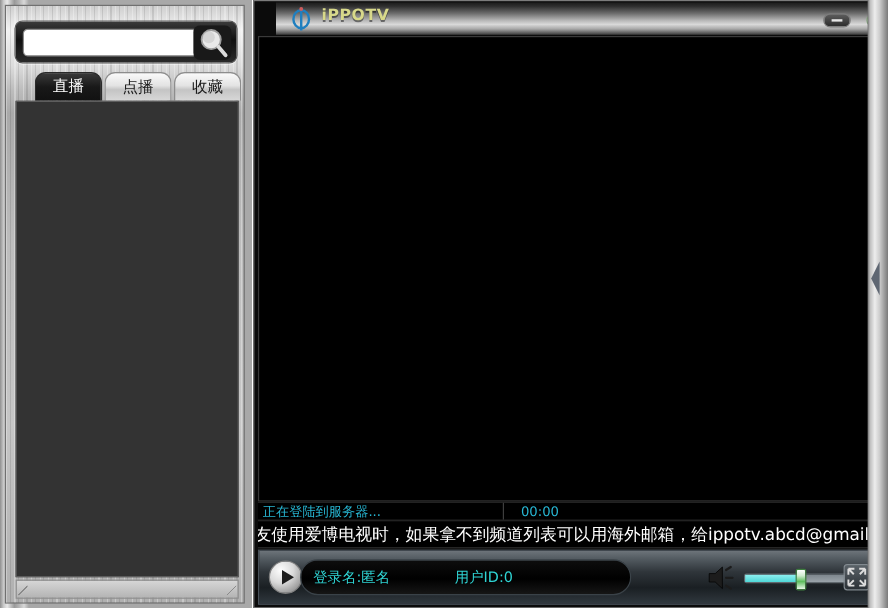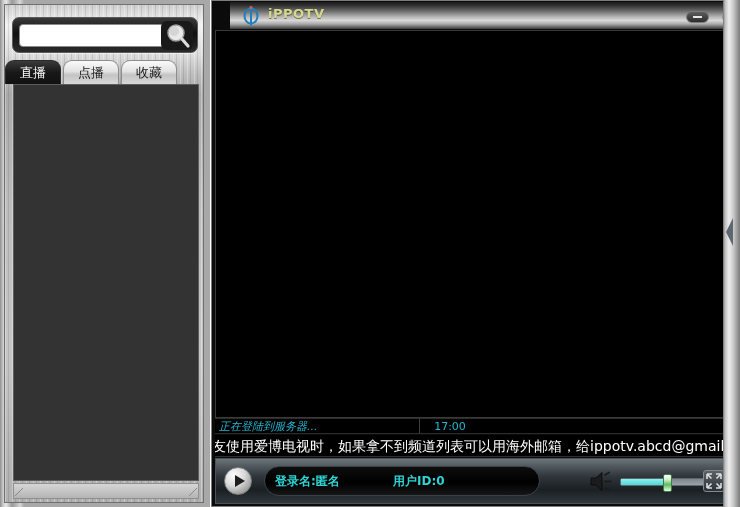--- a/index.html
+++ b/index.html
@@ -86,21 +86,21 @@
   #search-btn {
     position: absolute;
     right: 4px; top: 3px;
     width: 32px; height: 29px;
     cursor: pointer;
   }
 
   
   #tabs {
     position: absolute;
-    left: 0; top: 55px;
+    left: 24px; top: 55px;
     width: 186px;
     height: 24px;
     display: flex;
     gap: 2px;
   }
   .tab {
     position: relative;
     width: 56px;
     height: 24px;
     border-top-left-radius: 9px;
@@ -264,21 +264,21 @@
     color: #27b7d4;
     font-size: 11px;
     line-height: 15px;
     font-family: "DejaVu Sans", "Liberation Sans", sans-serif;
     white-space: nowrap;
     overflow: hidden;
     box-sizing: border-box;
     border-right: 1px solid #3e3e3e;
     padding: 0 4px;
   }
-  #st-server { width: 205px; font-style: italic; }
+  #st-server { width: 205px; }
   #st-buffer { width: 120px; text-align: center; }
   #st-speed  { width: 130px; text-align: center; }
   #st-time   { width: 60px; text-align: center; border-right: none; }
 
   
   #marquee {
     position: absolute;
     left: 3px; top: 434px;
     width: 515px;
     height: 22px;
@@ -323,29 +323,28 @@
     content: "";
     position: absolute;
     left: 10px; top: 7px;
     width: 0; height: 0;
     border-left: 10px solid #1d1d1d;
     border-top: 6px solid transparent;
     border-bottom: 6px solid transparent;
   }
   #login-field {
     position: absolute;
-    left: 48px; top: 7px;
+    left: 34px; top: 7px;
     width: 276px;
     height: 30px;
     border-radius: 15px;
     background: linear-gradient(to bottom, #0d0d0d 0%, #000000 55%, #161616 100%);
     border: 1px solid #3a4248;
     box-sizing: border-box;
     overflow: hidden;
-    font-weight: bold;
   }
   .login-text {
     position: absolute;
     top: 7px;
     color: #2fd4d4;
     font-size: 12px;
     line-height: 15px;
     font-family: "DejaVu Sans", "Liberation Sans", sans-serif;
     white-space: nowrap;
   }
@@ -473,21 +472,21 @@
         </div>
         <div id="app-title">iPPOTV</div>
         <div id="btn-min" class="winbtn"></div>
         <div id="btn-close" class="winbtn"></div>
       </div>
 
       <div id="video-area"></div>
 
       <div id="statusbar">
         <div id="st-server" class="status-cell">正在登陆到服务器...</div>
-        <div id="st-time" class="status-cell">17:00</div>
+        <div id="st-time" class="status-cell">00:00</div>
       </div>
 
       <div id="marquee">
         <div id="marquee-text">友使用爱博电视时，如果拿不到频道列表可以用海外邮箱，给ippotv.abcd@gmail.com发一封电子</div>
       </div>
 
       <div id="controlbar">
         <div id="btn-play"></div>
 
         <div id="login-field">

